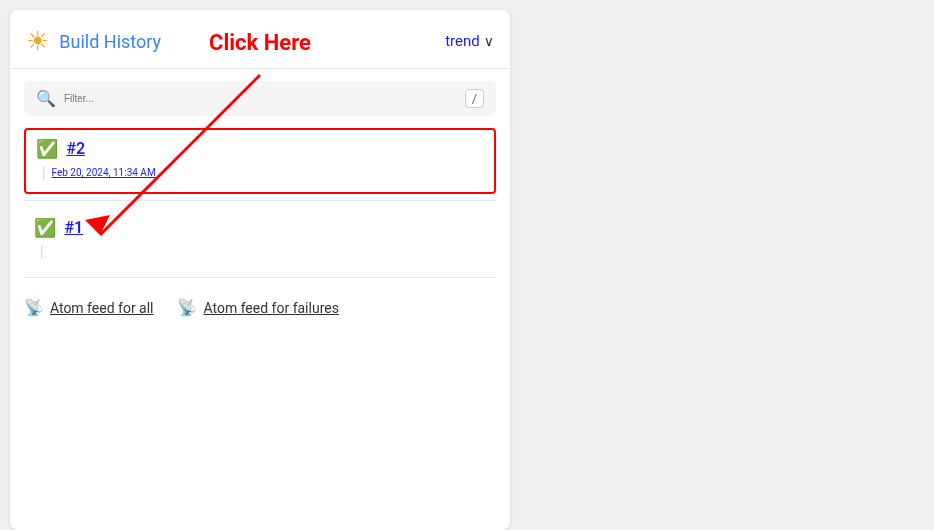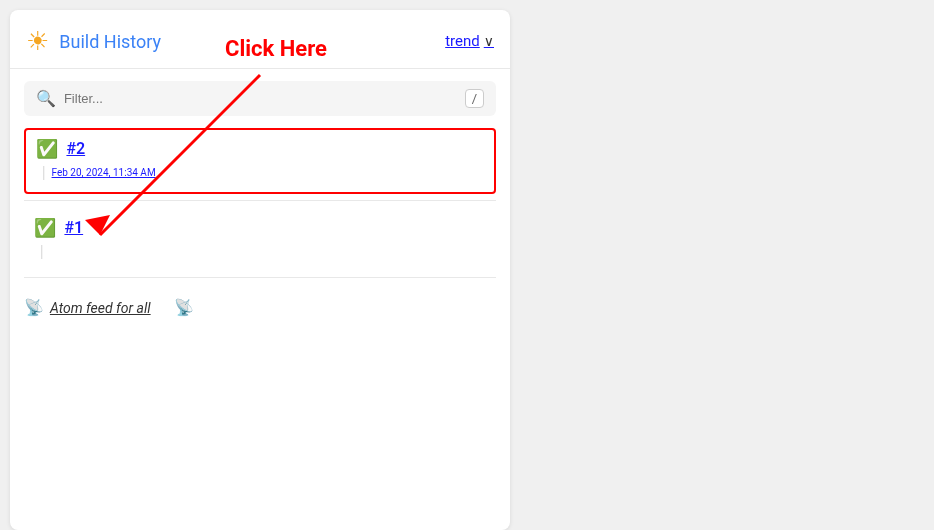--- a/index.html
+++ b/index.html
@@ -22,30 +22,29 @@
       margin: 10px;
       padding: 0;
       box-shadow: 0 1px 4px rgba(0,0,0,0.1);
       position: relative;
       overflow: hidden;
     }
 
     
     .click-here-annotation {
       position: absolute;
-      top: 26px;
+      top: 20px;
       left: 50%;
       transform: translateX(-50%);
       color: red;
       font-size: 22px;
       font-weight: bold;
       white-space: nowrap;
       z-index: 10;
       pointer-events: none;
-      margin-left: 16px;
     }
 
     
     .arrow-annotation {
       position: absolute;
       top: 10px;
       left: 0;
       width: 100%;
       height: 260px;
       pointer-events: none;
@@ -73,21 +72,20 @@
       color: #3b82f6;
       flex: 1;
     }
 
     .trend-link {
       display: flex;
       align-items: center;
       gap: 4px;
       color: #1a1aff;
       font-size: 15px;
-      text-decoration: underline;
       cursor: pointer;
     }
 
     .trend-chevron {
       font-size: 14px;
       color: #333;
     }
 
     
     .search-bar {
@@ -102,21 +100,21 @@
 
     .search-icon {
       color: #888;
       font-size: 16px;
     }
 
     .search-input {
       flex: 1;
       border: none;
       background: transparent;
-      font-size: 13px;
+      font-size: 10px;
       color: #aaa;
       outline: none;
     }
 
     .slash-badge {
       border: 1px solid #ccc;
       border-radius: 4px;
       padding: 1px 6px;
       font-size: 13px;
       color: #666;
@@ -198,21 +196,20 @@
     .rss-icon {
       color: #f5a623;
       font-size: 16px;
     }
 
     .footer-link {
       font-size: 14px;
       color: #333;
       text-decoration: underline;
       cursor: pointer;
-      font-style: italic;
     }
 
     .footer-sep {
       width: 12px;
     }
   </style>
 </head>
 <body>
 
 <div class="panel">
@@ -262,15 +259,16 @@
     </div>
   </div>
 
   <hr class="divider">
 
   <div class="footer">
     <span class="rss-icon">📡</span>
     <a class="footer-link" href="#">Atom feed for all</a>
     <span class="footer-sep"></span>
     <span class="rss-icon">📡</span>
+    <a class="footer-link" href="#">Atom feed for failures</a>
   </div>
 
 </div>
 
 </body></html>

